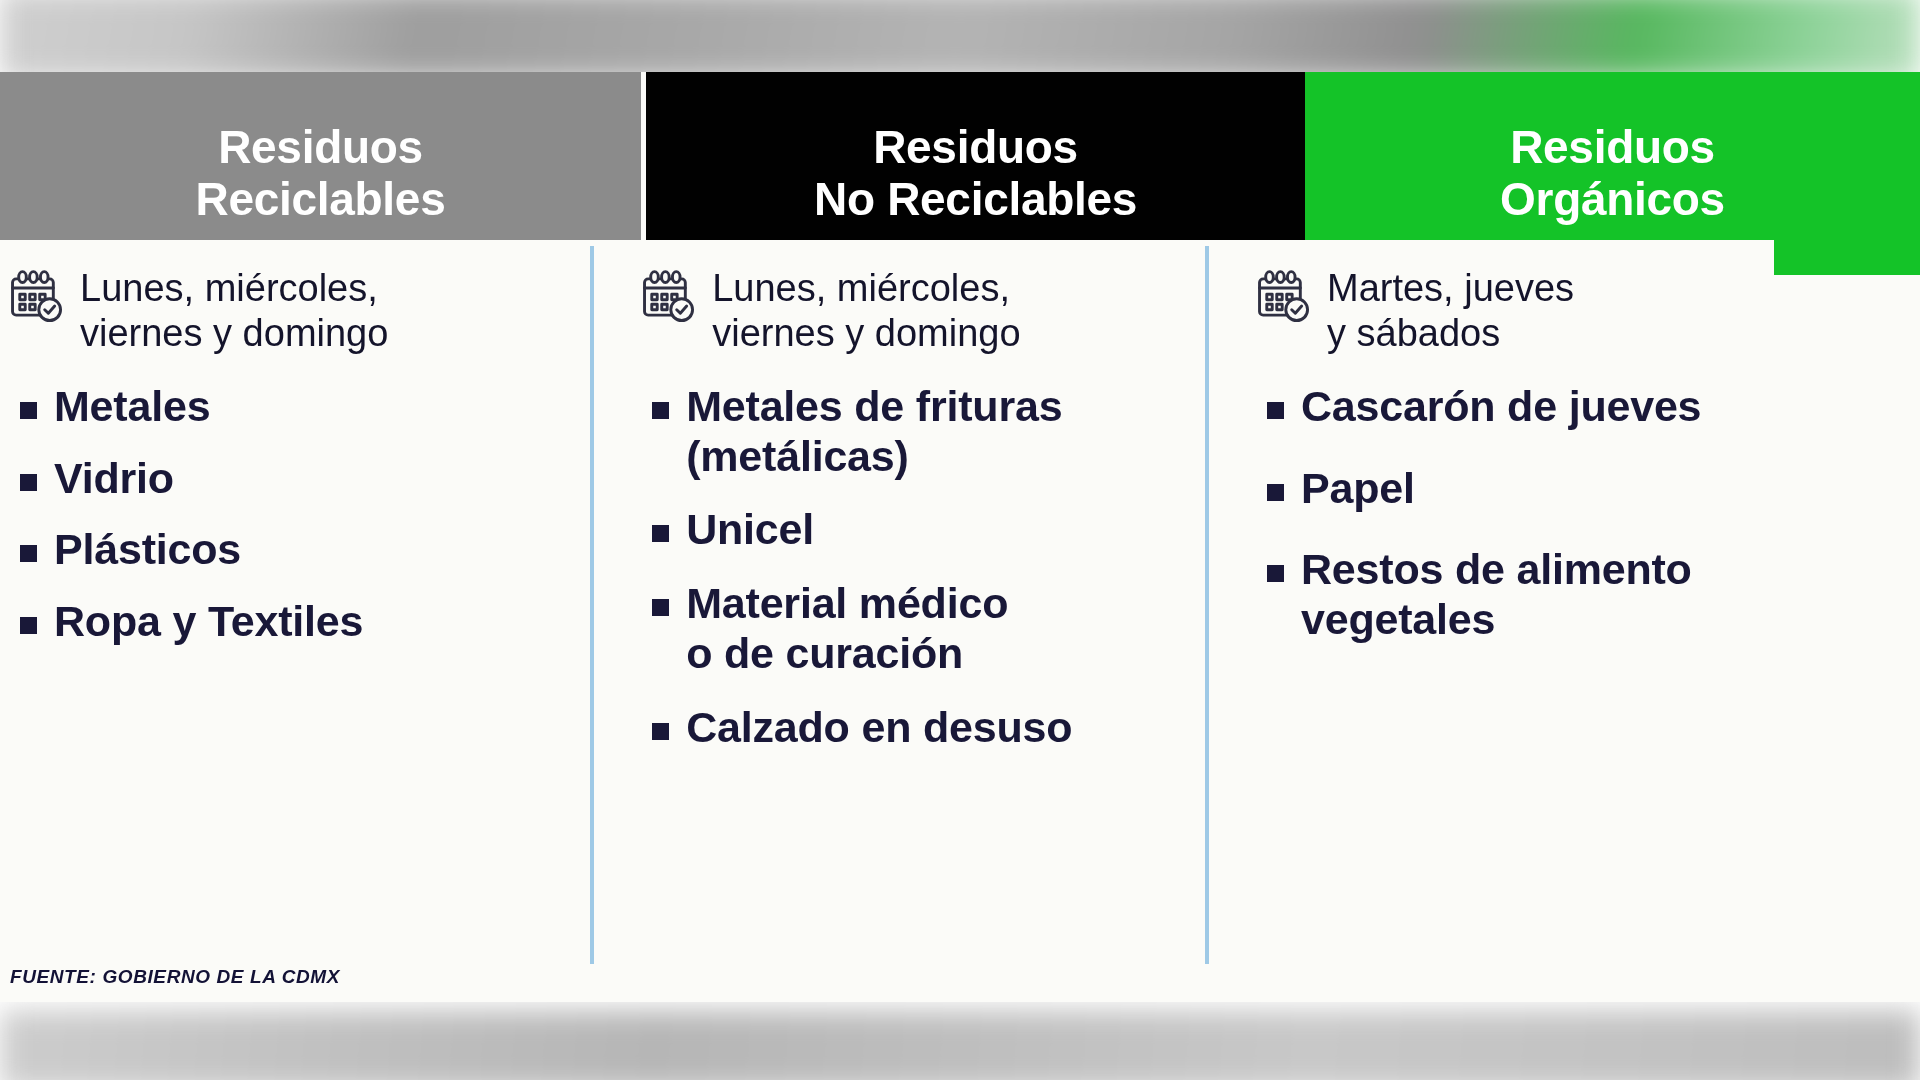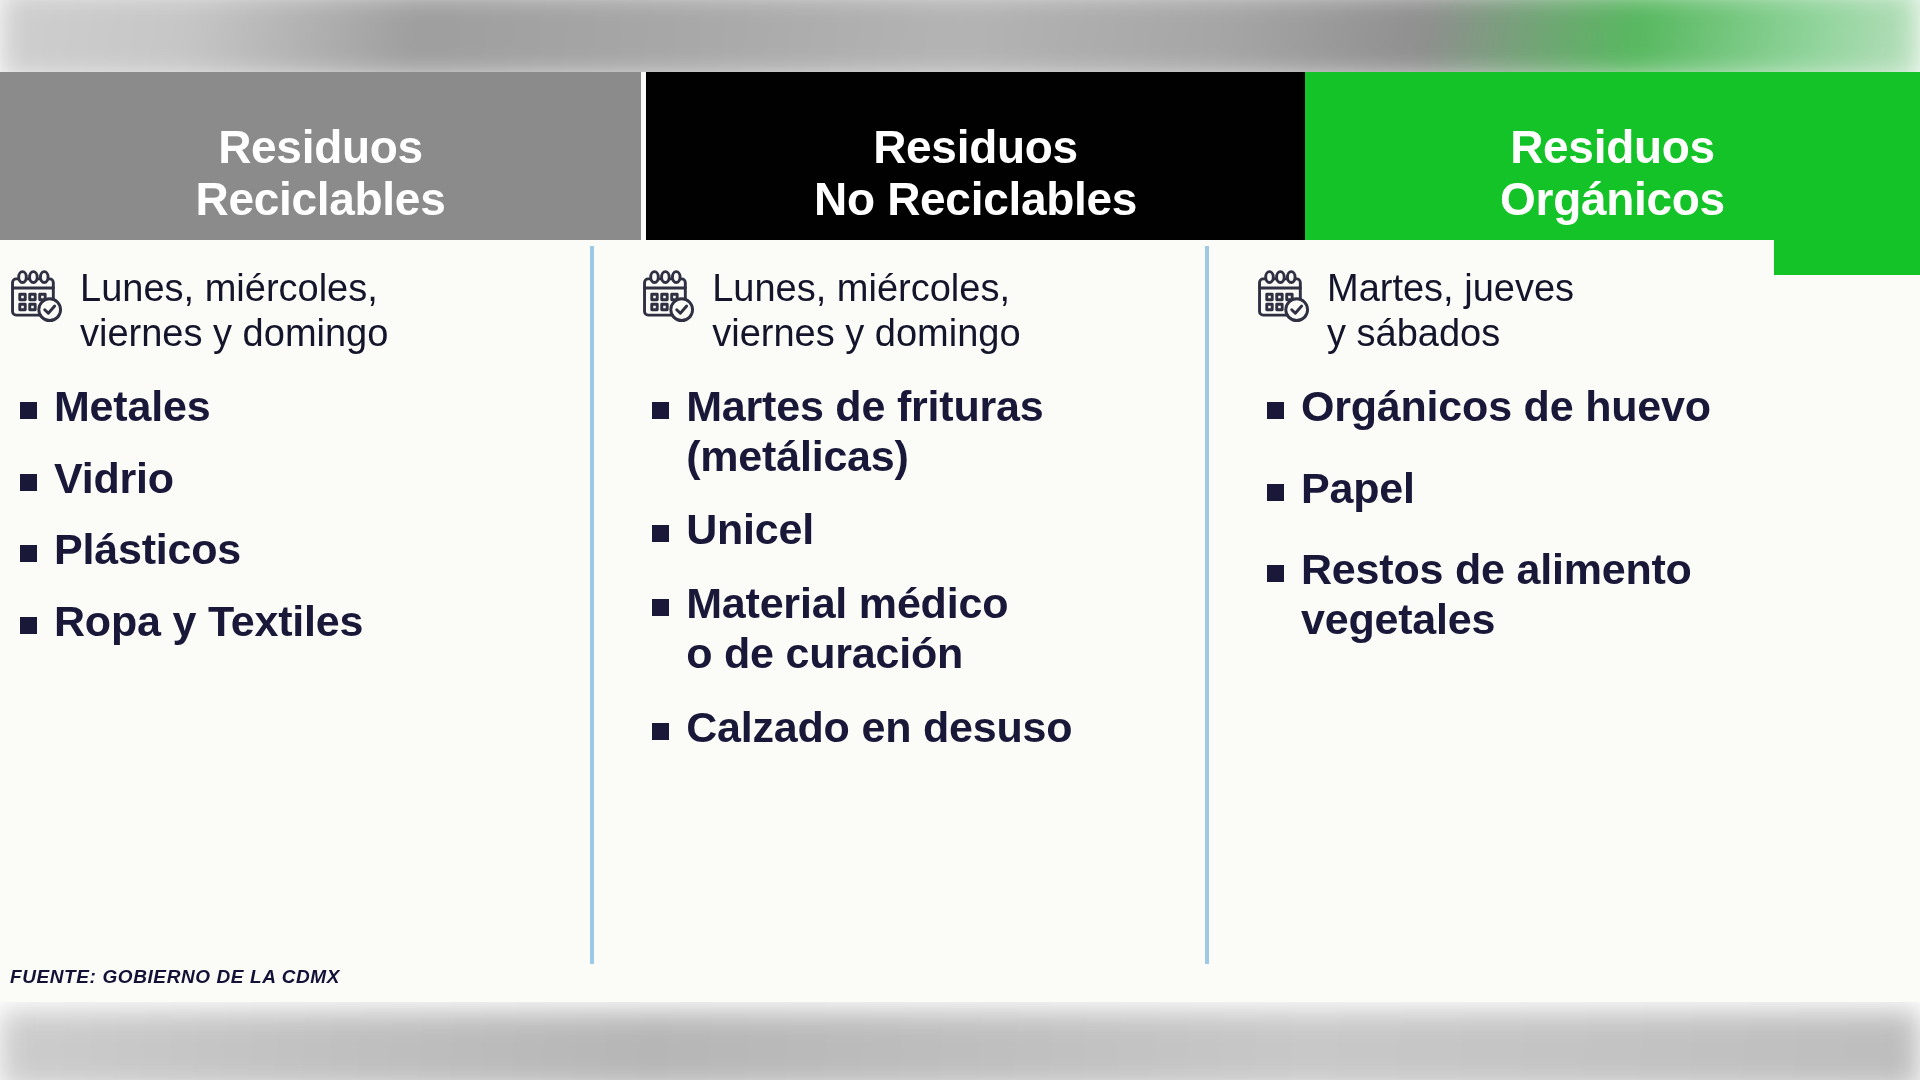--- a/index.html
+++ b/index.html
@@ -272,21 +272,21 @@
               <polyline points="40.5,46 44.5,50 51.5,42"></polyline>
             </svg>
           </span>
           <span class="schedule-text">Lunes, miércoles,
 viernes y domingo</span>
         </div>
 
         <ul class="waste-list" id="list-no-reciclables">
           <li>
             <span class="sq-bullet"></span>
-            <span class="item-text">Martes de frituras
+            <span class="item-text">Metales de frituras
 (metálicas)</span>
           </li>
           <li>
             <span class="sq-bullet"></span>
             <span class="item-text">Unicel</span>
           </li>
           <li>
             <span class="sq-bullet"></span>
             <span class="item-text">Material médico
 o de curación</span>
@@ -318,21 +318,21 @@
               <polyline points="40.5,46 44.5,50 51.5,42"></polyline>
             </svg>
           </span>
           <span class="schedule-text">Martes, jueves
 y sábados</span>
         </div>
 
         <ul class="waste-list" id="list-organicos">
           <li>
             <span class="sq-bullet"></span>
-            <span class="item-text">Orgánicos de huevo</span>
+            <span class="item-text">Cascarón de jueves</span>
           </li>
           <li>
             <span class="sq-bullet"></span>
             <span class="item-text">Papel</span>
           </li>
           <li>
             <span class="sq-bullet"></span>
             <span class="item-text">Restos de alimento
 vegetales</span>
           </li>

